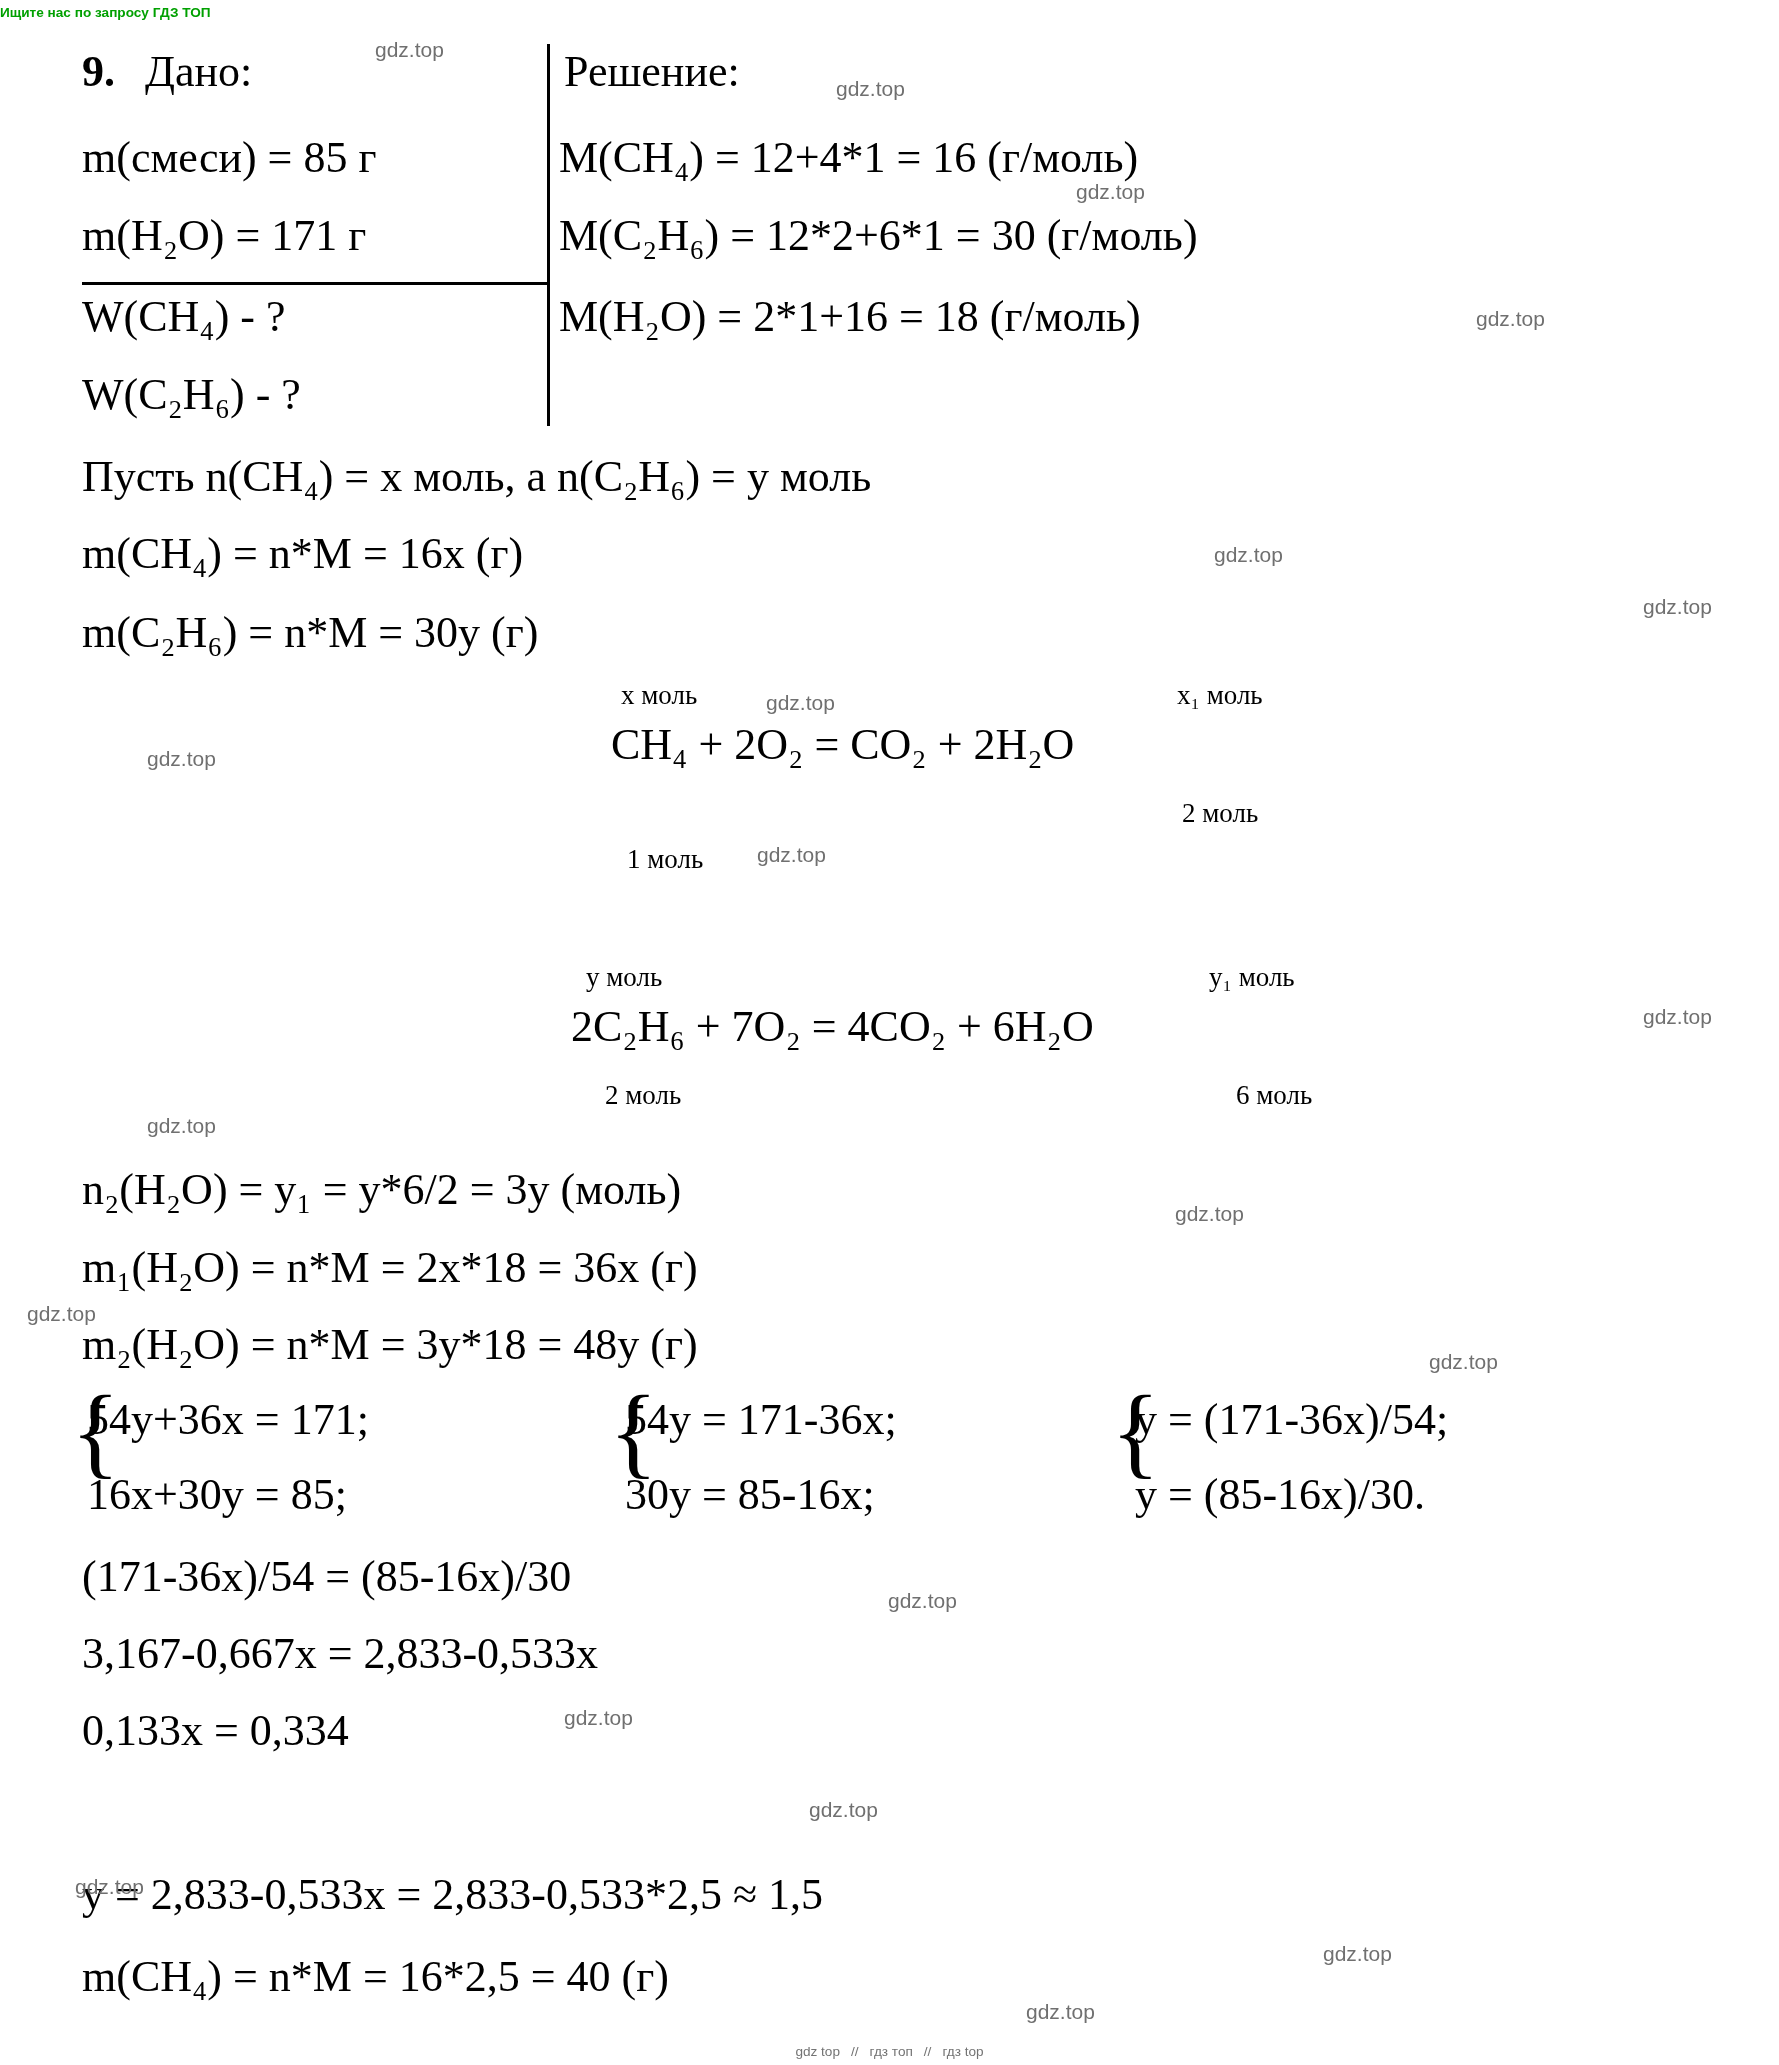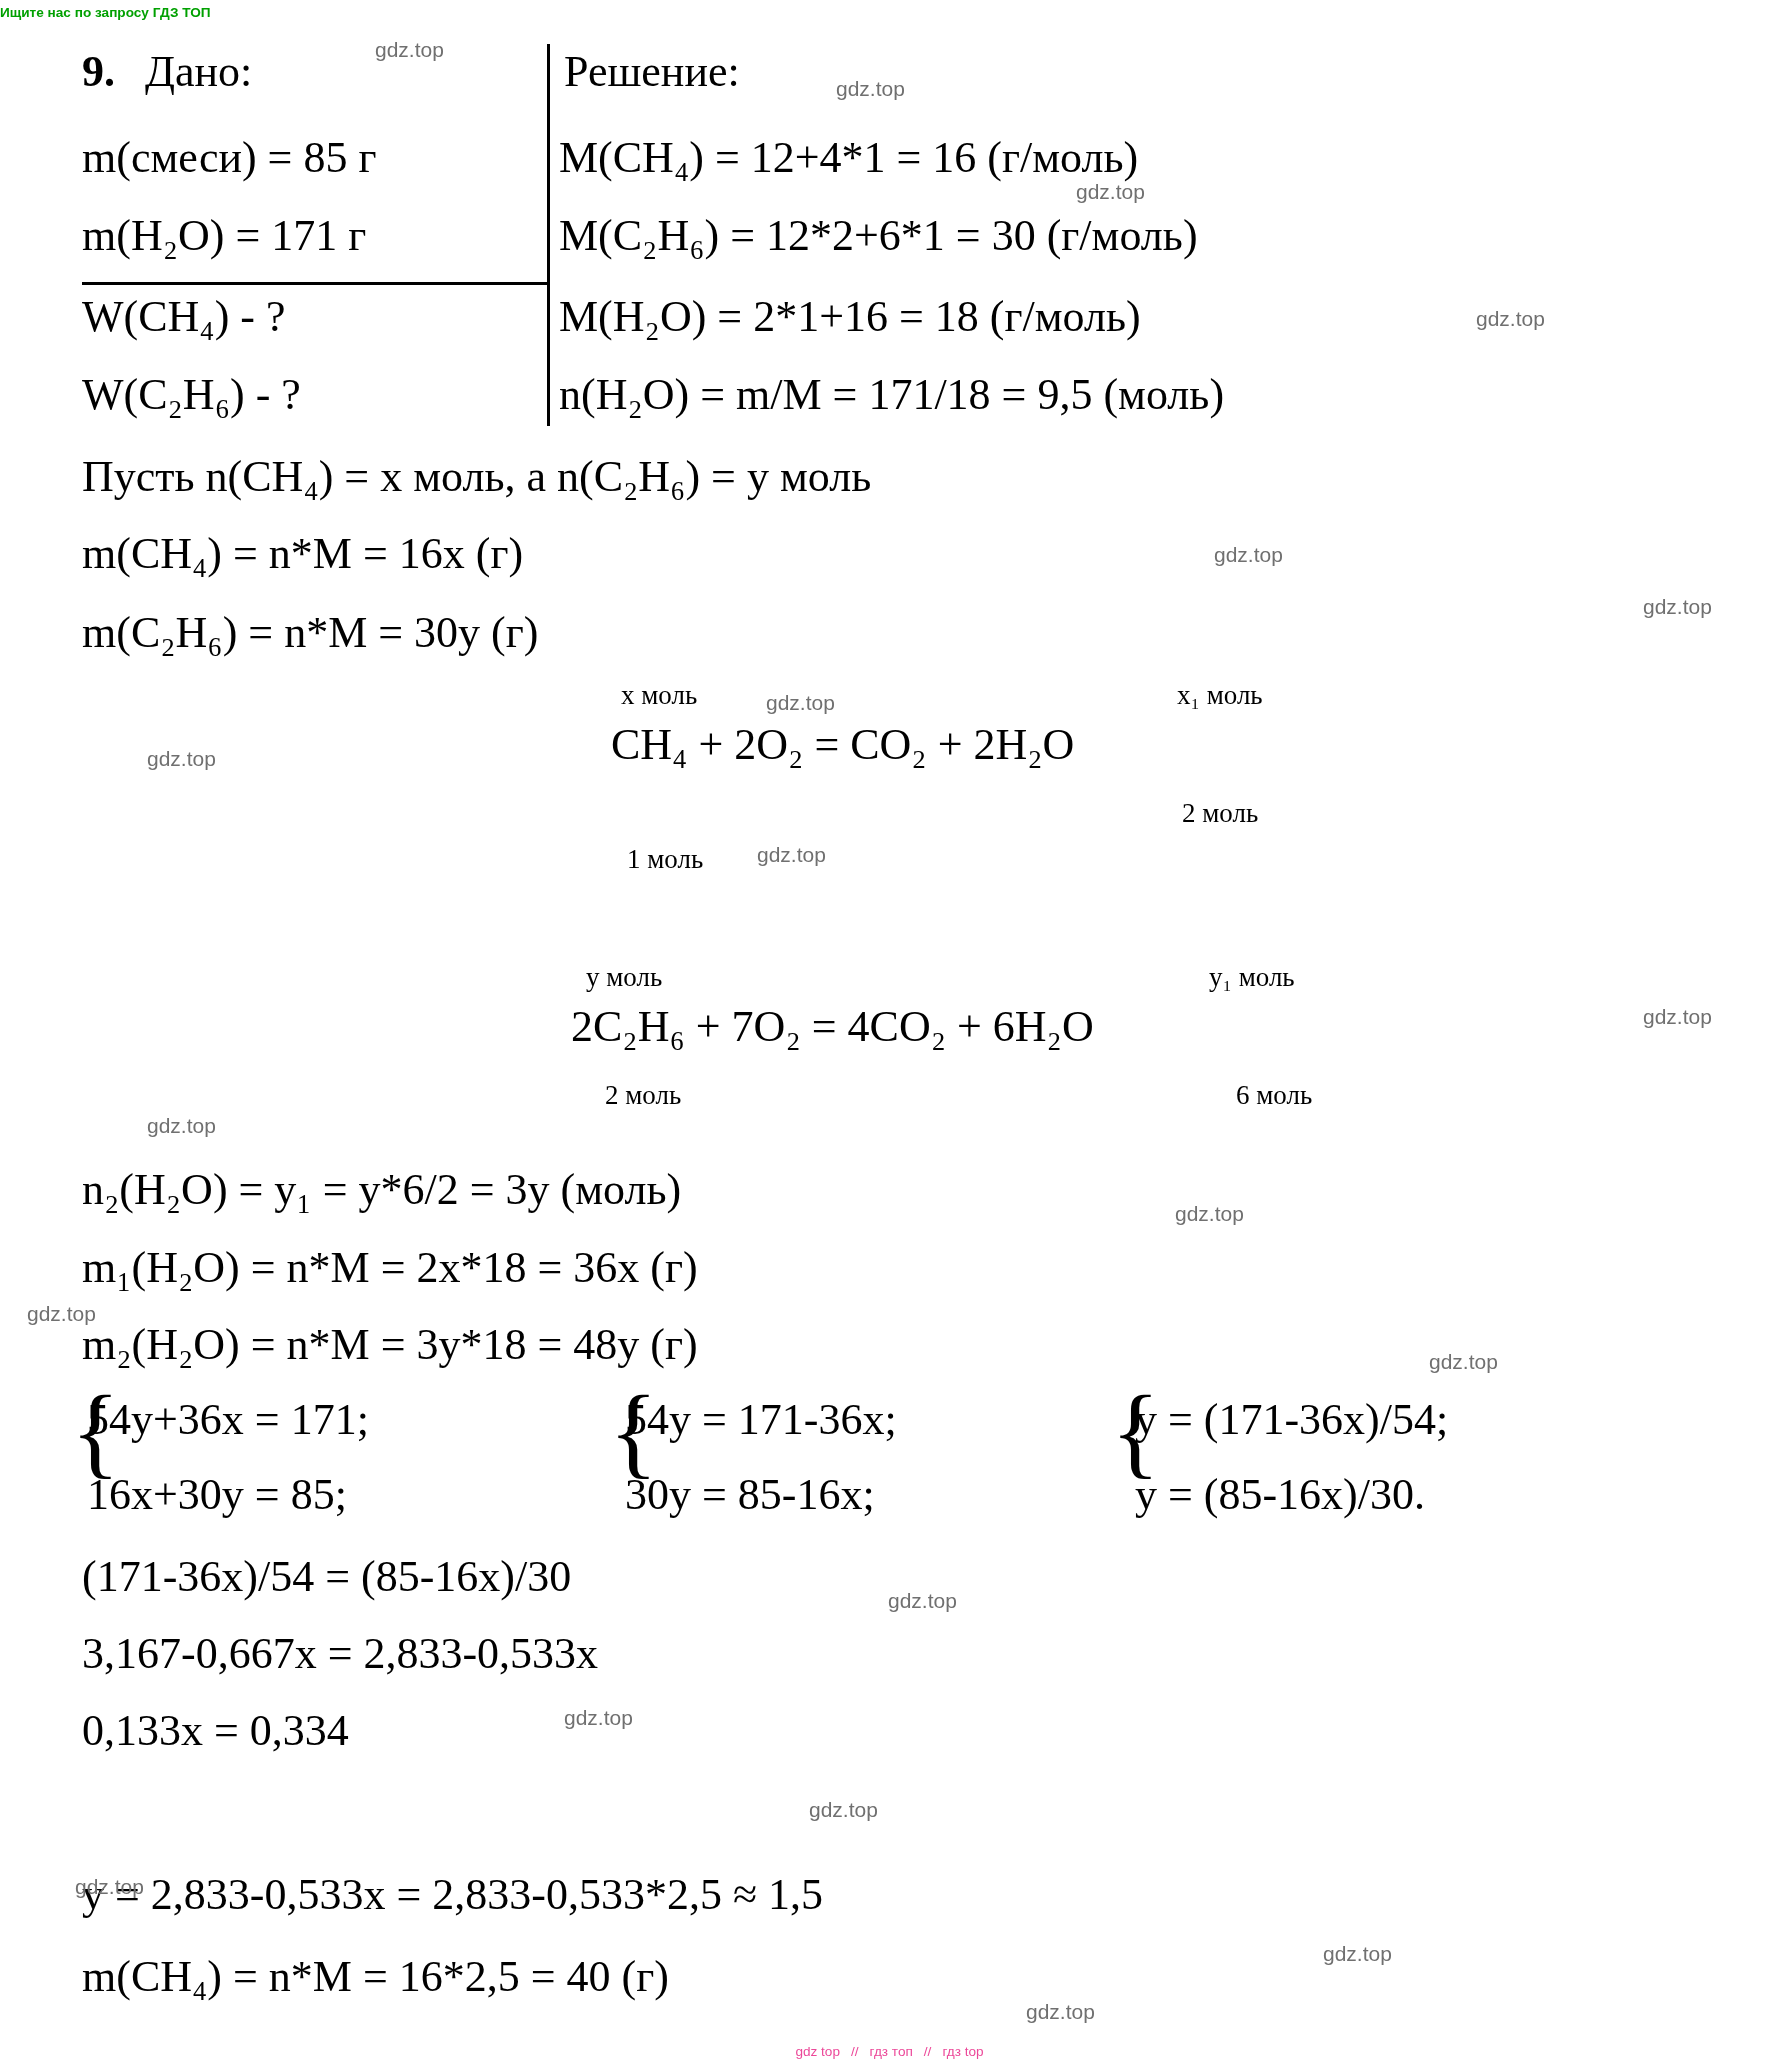--- a/index.html
+++ b/index.html
@@ -30,21 +30,21 @@
   }
 
   
   .bottom-banner {
     position: absolute;
     left: 0; bottom: 7.3px;
     width: 100%;
     text-align: center;
     font-family: "Liberation Sans", sans-serif;
     font-size: 13.6px;
-    color: #ec4899;
+    color: #737373;
   }
   .bottom-banner span { margin: 0 5.5px; }
 
   
   .wm {
     position: absolute;
     font-family: "Liberation Sans", sans-serif;
     font-size: 21px;
     color: #707070;
     white-space: nowrap;
@@ -103,21 +103,20 @@
   <div class="hrule" style="left:82px; top:282px; width:465px;"></div>
 
   <div class="line" style="left:82px; top:136px;">m(смеси) = 85 г</div>
   <div class="line" style="left:82px; top:214px;">m(H₂O) = 171 г</div>
   <div class="line" style="left:82px; top:295px;">W(CH₄) - ?</div>
   <div class="line" style="left:82px; top:373px;">W(C₂H₆) - ?</div>
 
   <div class="line" style="left:559px; top:136px;">M(CH₄) = 12+4*1 = 16 (г/моль)</div>
   <div class="line" style="left:559px; top:214px;">M(C₂H₆) = 12*2+6*1 = 30 (г/моль)</div>
   <div class="line" style="left:559px; top:295px;">M(H₂O) = 2*1+16 = 18 (г/моль)</div>
-  <div class="line" style="left:559px; top:373px;">n(H₂O) = m/M = 171/18 = 9,5 (моль)</div>
 
   <div class="line" style="left:82px; top:455px;">Пусть n(CH₄) = x моль, a n(C₂H₆) = y моль</div>
   <div class="line" style="left:82px; top:532px;">m(CH₄) = n*M = 16x (г)</div>
   <div class="line" style="left:82px; top:611px;">m(C₂H₆) = n*M = 30y (г)</div>
 
   <div class="line sm" style="left:621px; top:682px;">x моль</div>
   <div class="line sm" style="left:1177px; top:682px;">x₁ моль</div>
   <div class="line" style="left:611px; top:723px;">CH₄ + 2O₂ = CO₂ + 2H₂O</div>
   <div class="line sm" style="left:627px; top:800px;margin-top:46px;">1 моль</div>
   <div class="line sm" style="left:1182px; top:800px;">2 моль</div>

